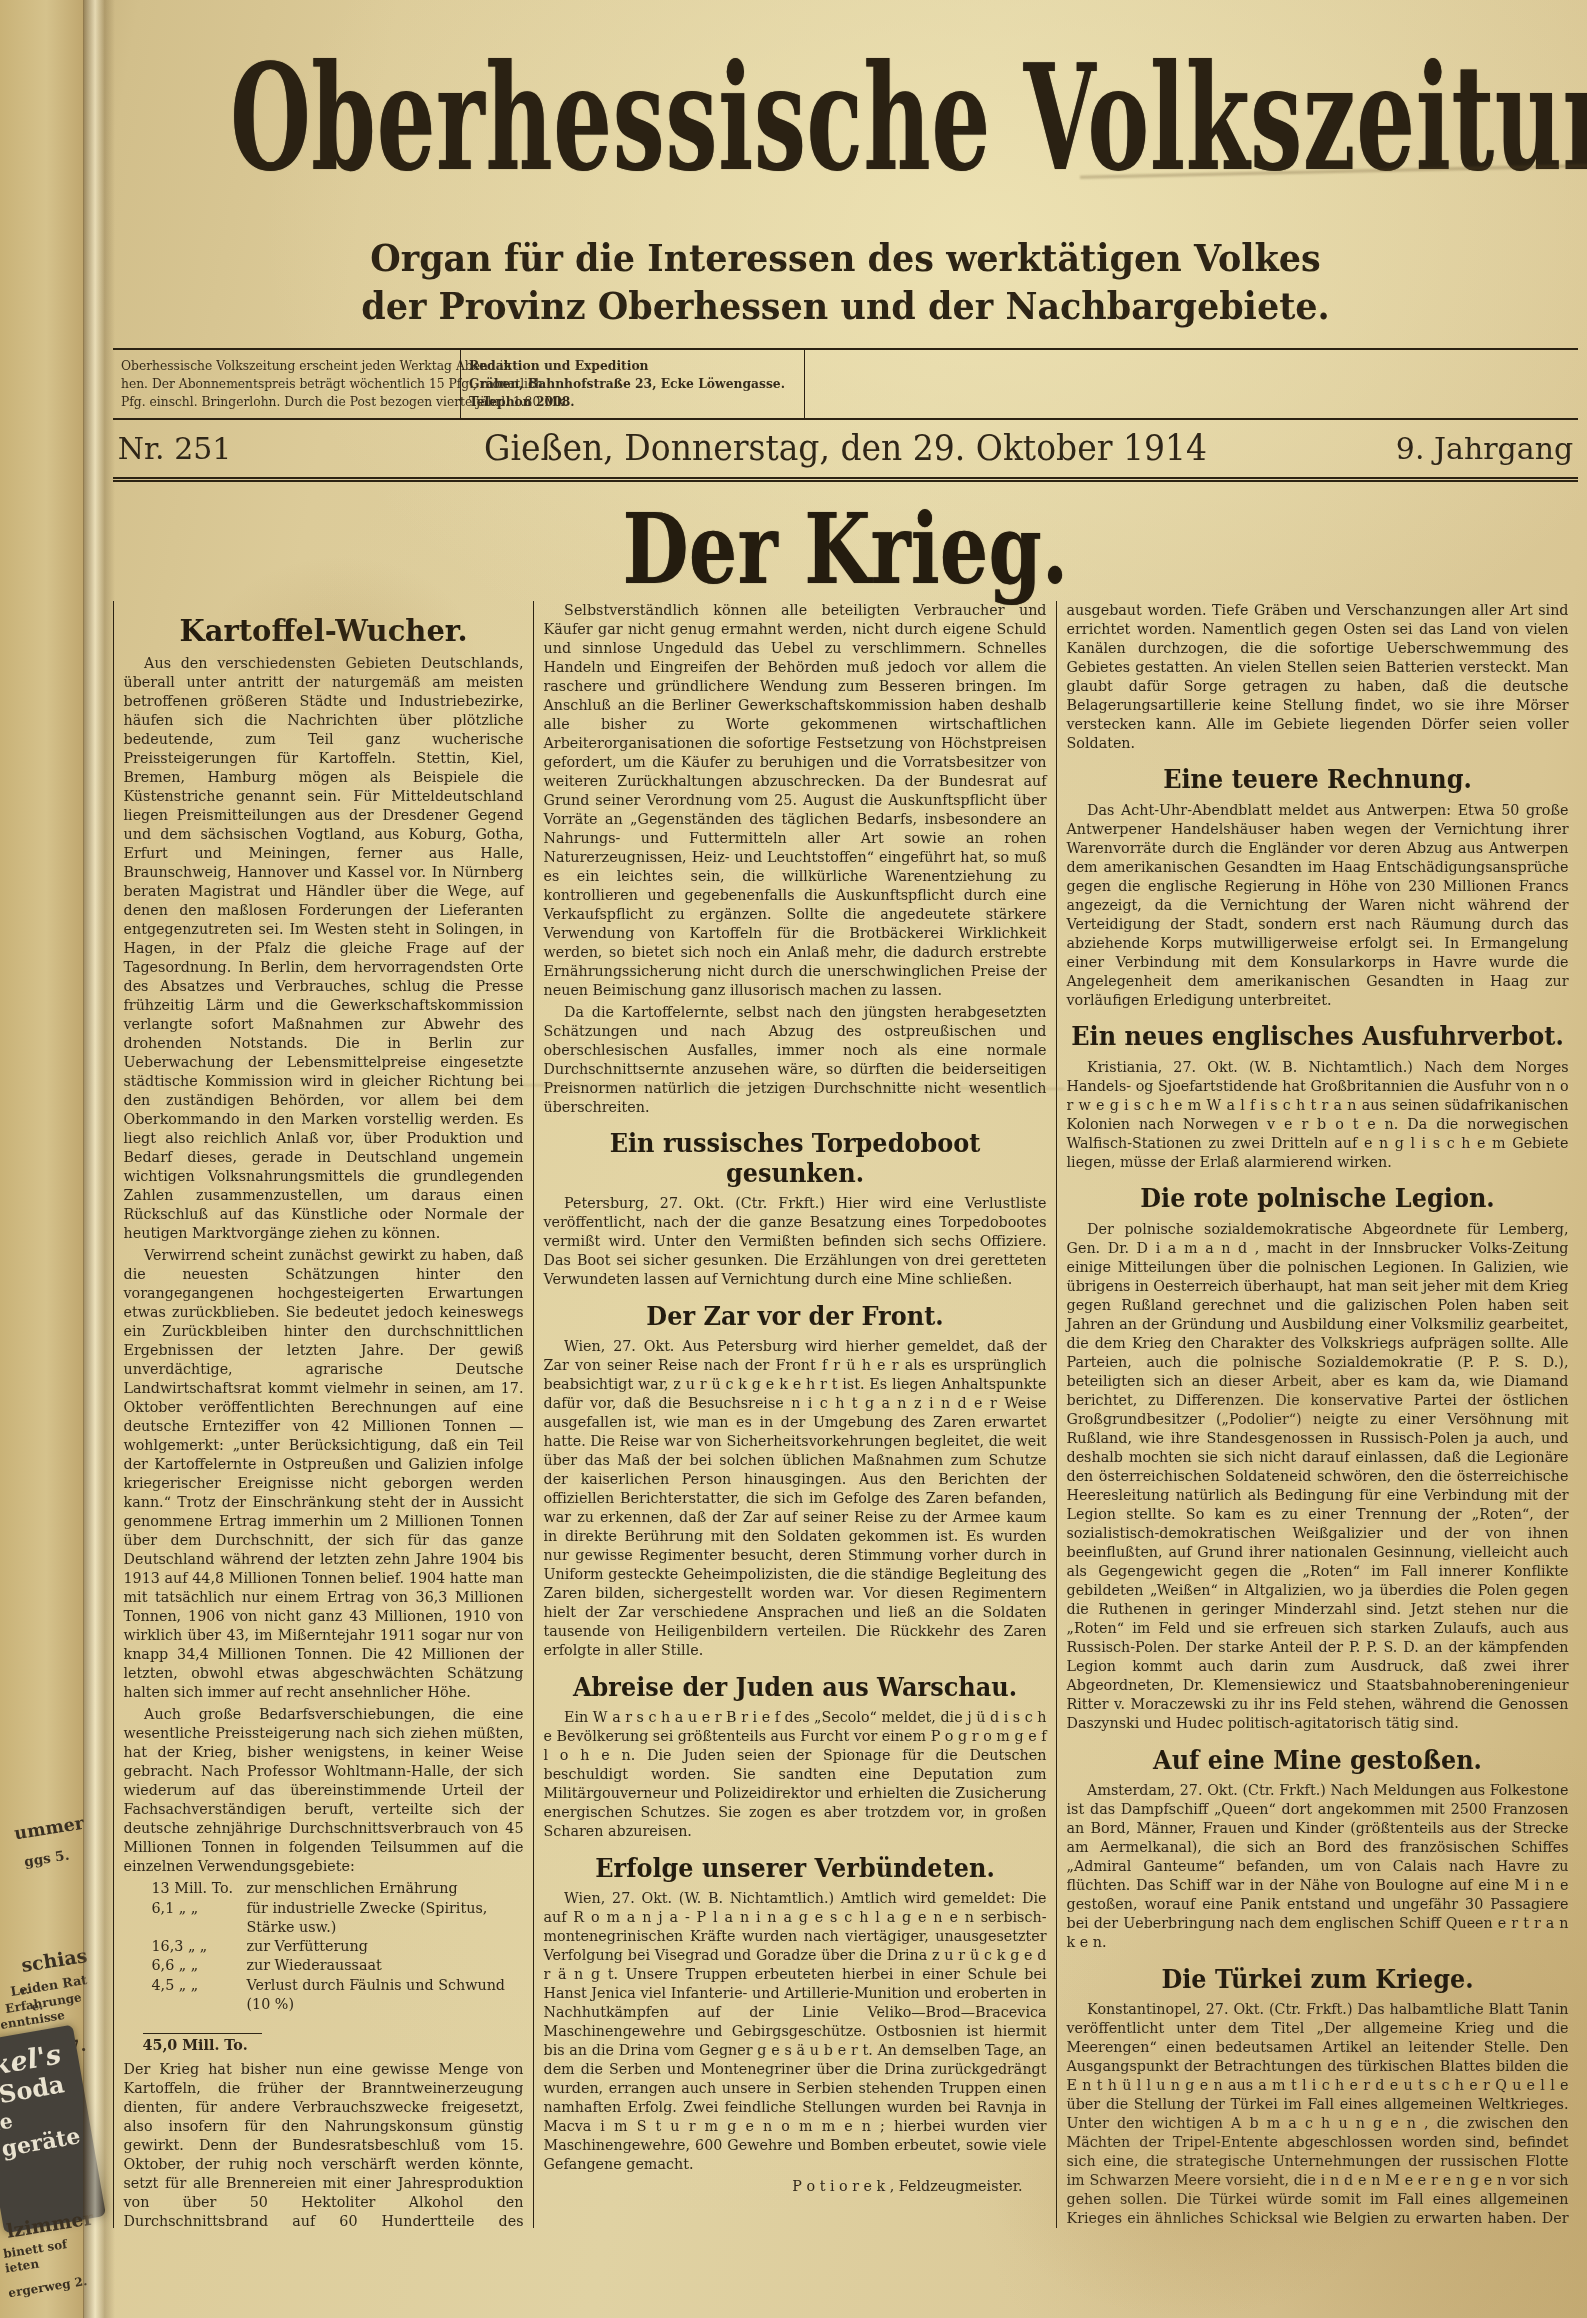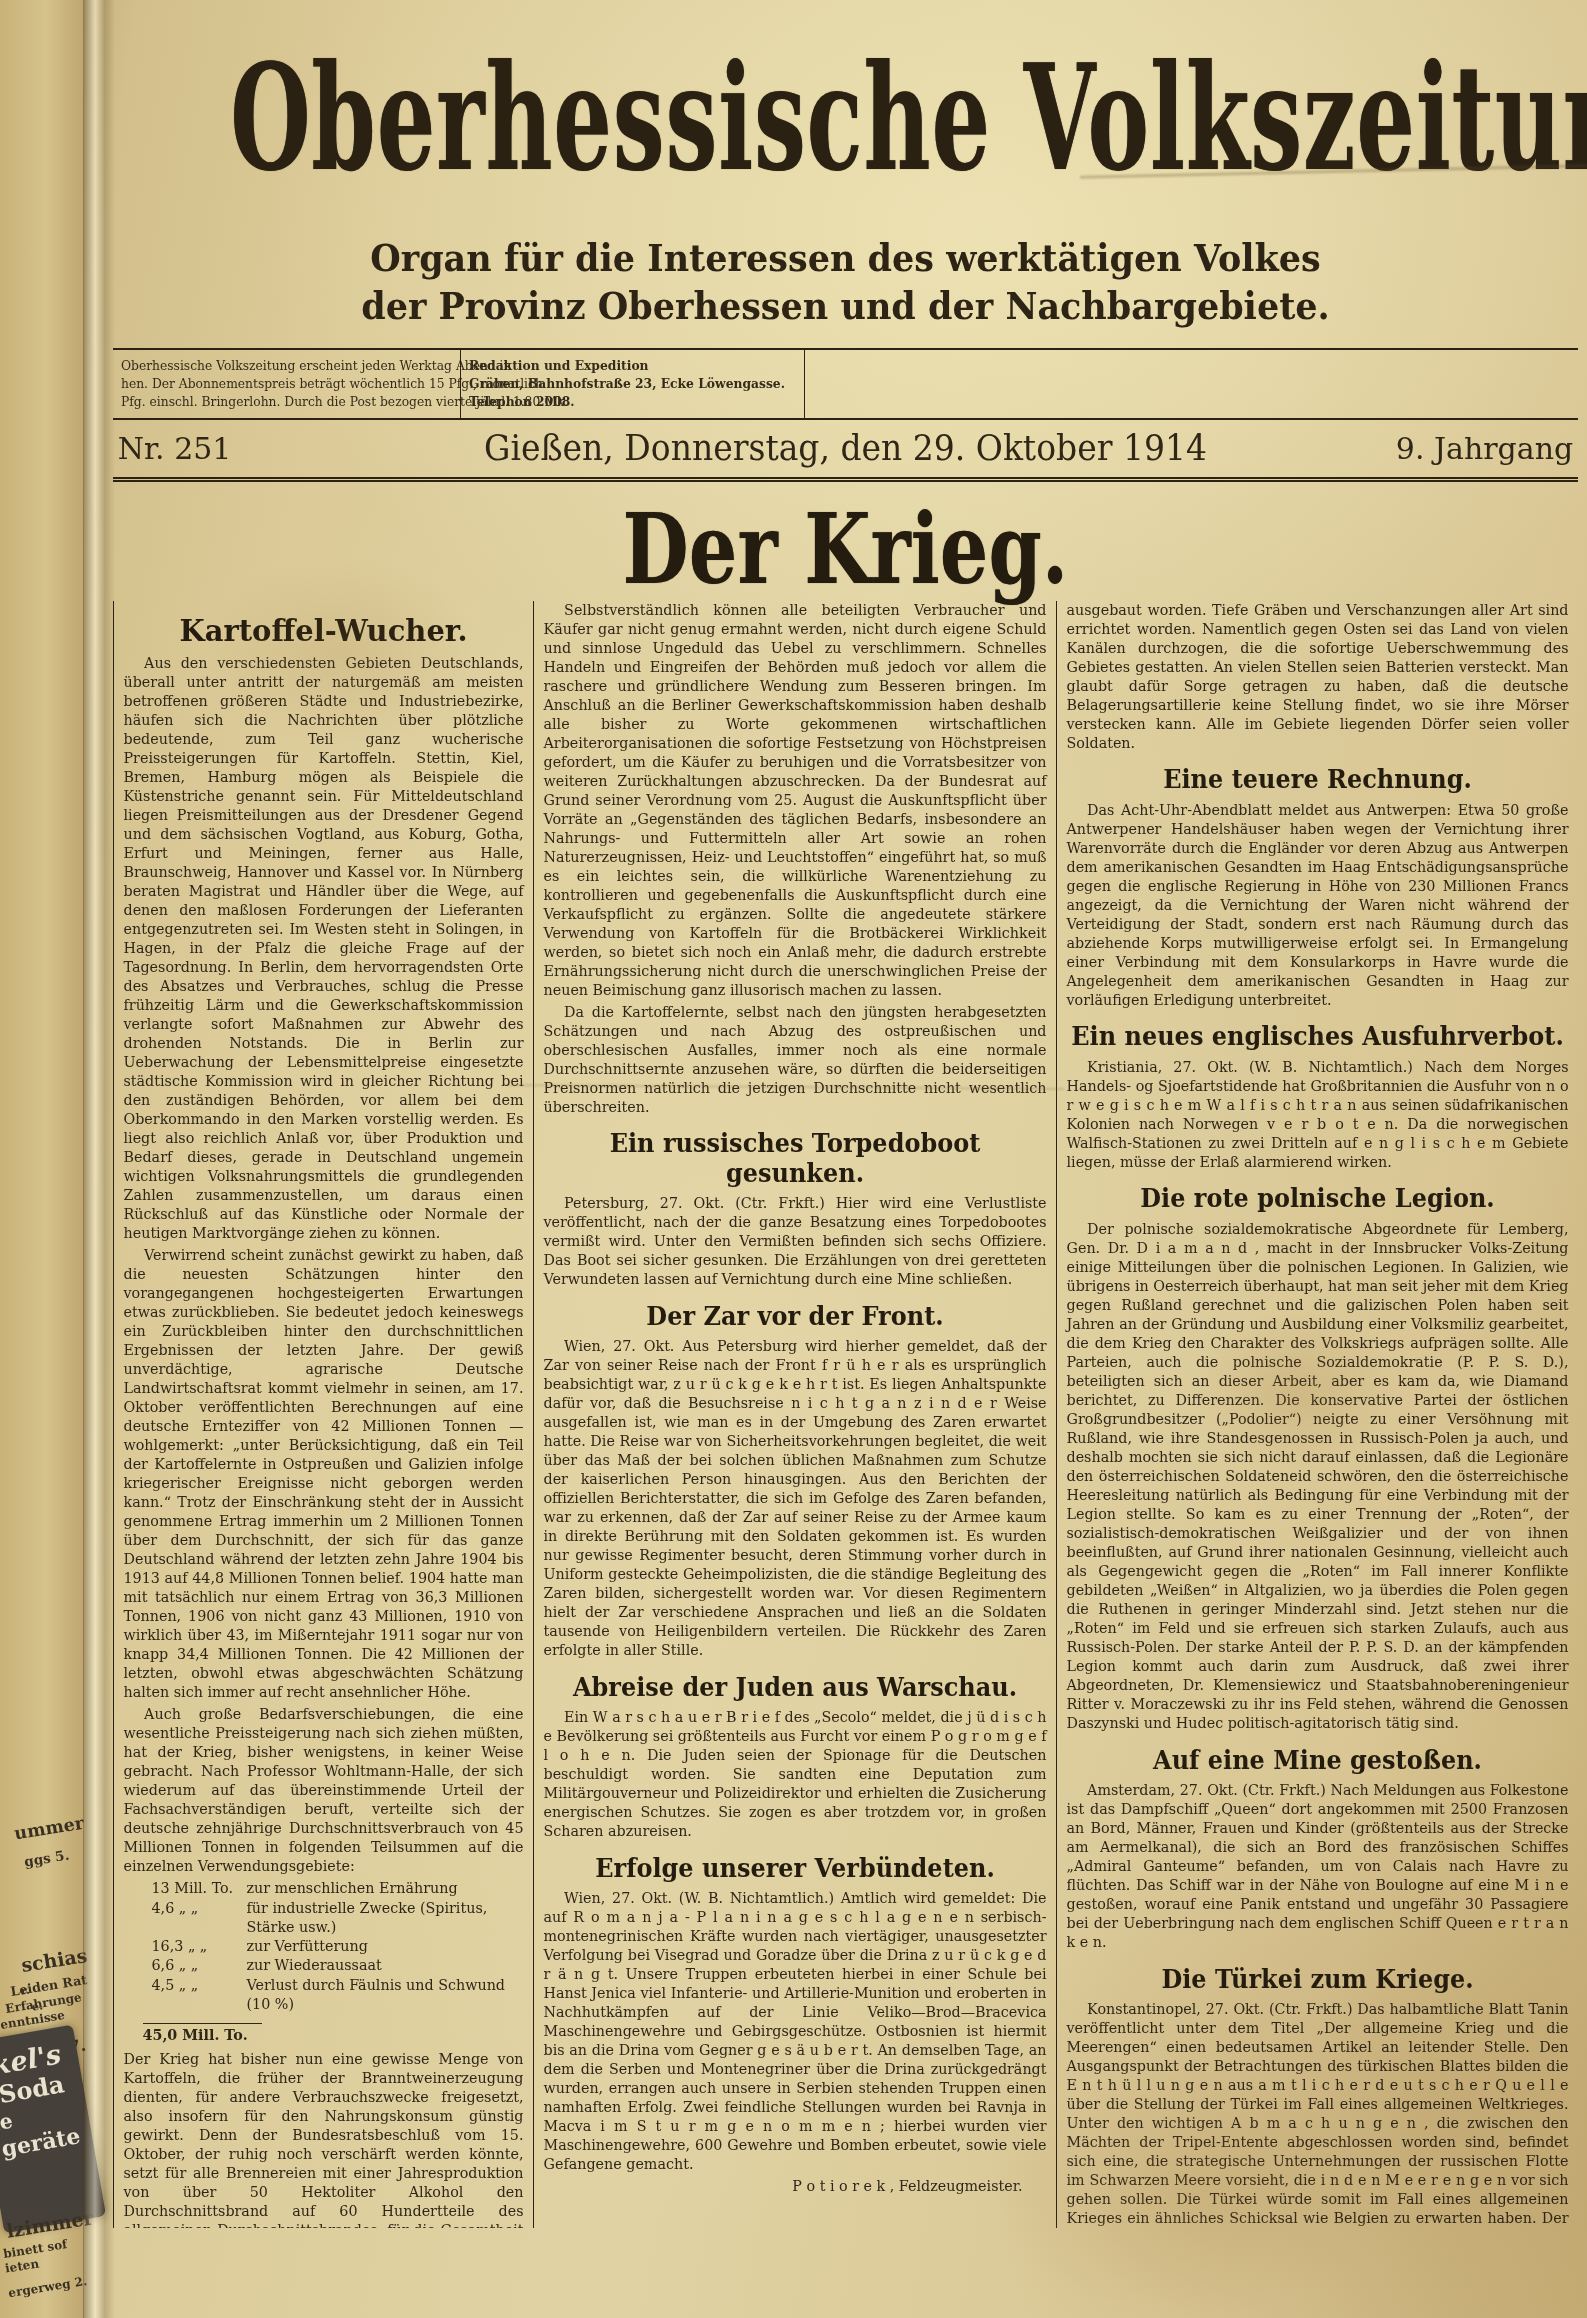--- a/index.html
+++ b/index.html
@@ -56,21 +56,21 @@
   .col{overflow:hidden;padding:0 9.5px;}
   .col-mid{border-left:1.6px solid #2b2213;border-right:1.6px solid #2b2213;}
   .col .h{font-size:24px;font-weight:bold;text-align:center;margin:12.7px 0 6.4px 0;color:#241c0f;
     transform:scaleY(1.05);}
   .col .h.big{font-size:29px;}
   .col p{font-size:14.3px;line-height:1.33;text-align:justify;margin:0 0 3.2px 0;text-indent:20.6px;}
   .col p.noind{text-indent:0;}
   .usage-list{font-size:14.3px;line-height:1.35;margin:1.6px 0 4.8px 19px;}
   .usage-list .row{display:grid;grid-template-columns:95px auto;margin-left:9px;}
   .usage-list .qty{white-space:nowrap;}
-  .usage-list .total{border-top:1.2px solid #2f2618;width:119px;margin-top:9px;padding-top:1.6px;font-weight:bold;white-space:nowrap;}
+  .usage-list .total{border-top:1.2px solid #2f2618;width:119px;margin-top:19px;padding-top:1.6px;font-weight:bold;white-space:nowrap;}
   
   .stain{position:absolute;pointer-events:none;}
   .crease{position:absolute;right:0;top:170px;width:508px;height:3.2px;background:rgba(95,75,40,.30);
     transform:rotate(-1.3deg);filter:blur(1.2px);}
   .crease2{position:absolute;left:508px;top:1086px;width:556px;height:2.4px;background:rgba(110,90,50,.22);
     transform:rotate(.4deg);filter:blur(1.2px);}
 </style>
 </head>
 <body>
 
@@ -136,21 +136,21 @@
           <h3 class="h big">Kartoffel-Wucher.</h3>
           <p>Aus den verschiedensten Gebieten Deutschlands, überall unter antritt der naturgemäß am meisten betroffenen größeren Städte und Industriebezirke, häufen sich die Nachrichten über plötzliche bedeutende, zum Teil ganz wucherische Preissteigerungen für Kartoffeln. Stettin, Kiel, Bremen, Hamburg mögen als Beispiele die Küstenstriche genannt sein. Für Mitteldeutschland liegen Preismitteilungen aus der Dresdener Gegend und dem sächsischen Vogtland, aus Koburg, Gotha, Erfurt und Meiningen, ferner aus Halle, Braunschweig, Hannover und Kassel vor. In Nürnberg beraten Magistrat und Händler über die Wege, auf denen den maßlosen Forderungen der Lieferanten entgegenzutreten sei. Im Westen steht in Solingen, in Hagen, in der Pfalz die gleiche Frage auf der Tagesordnung. In Berlin, dem hervorragendsten Orte des Absatzes und Verbrauches, schlug die Presse frühzeitig Lärm und die Gewerkschaftskommission verlangte sofort Maßnahmen zur Abwehr des drohenden Notstands. Die in Berlin zur Ueberwachung der Lebensmittelpreise eingesetzte städtische Kommission wird in gleicher Richtung bei den zuständigen Behörden, vor allem bei dem Oberkommando in den Marken vorstellig werden. Es liegt also reichlich Anlaß vor, über Produktion und Bedarf dieses, gerade in Deutschland ungemein wichtigen Volksnahrungsmittels die grundlegenden Zahlen zusammenzustellen, um daraus einen Rückschluß auf das Künstliche oder Normale der heutigen Marktvorgänge ziehen zu können.</p>
           <p>Verwirrend scheint zunächst gewirkt zu haben, daß die neuesten Schätzungen hinter den vorangegangenen hochgesteigerten Erwartungen etwas zurückblieben. Sie bedeutet jedoch keineswegs ein Zurückbleiben hinter den durchschnittlichen Ergebnissen der letzten Jahre. Der gewiß unverdächtige, agrarische Deutsche Landwirtschaftsrat kommt vielmehr in seinen, am 17. Oktober veröffentlichten Berechnungen auf eine deutsche Ernteziffer von 42 Millionen Tonnen — wohlgemerkt: „unter Berücksichtigung, daß ein Teil der Kartoffelernte in Ostpreußen und Galizien infolge kriegerischer Ereignisse nicht geborgen werden kann.“  Trotz der Einschränkung steht der in Aussicht genommene Ertrag immerhin um 2 Millionen Tonnen über dem Durchschnitt, der sich für das ganze Deutschland während der letzten zehn Jahre 1904 bis 1913 auf 44,8 Millionen Tonnen belief. 1904 hatte man mit tatsächlich nur einem Ertrag von 36,3 Millionen Tonnen, 1906 von nicht ganz 43 Millionen, 1910 von wirklich über 43, im Mißerntejahr 1911 sogar nur von knapp 34,4 Millionen Tonnen. Die 42 Millionen der letzten, obwohl etwas abgeschwächten Schätzung halten sich immer auf recht ansehnlicher Höhe.</p>
           <p>Auch große Bedarfsverschiebungen, die eine wesentliche Preissteigerung nach sich ziehen müßten, hat der Krieg, bisher wenigstens, in keiner Weise gebracht. Nach Professor Wohltmann-Halle, der sich wiederum auf das übereinstimmende Urteil der Fachsachverständigen beruft, verteilte sich der deutsche zehnjährige Durchschnittsverbrauch von 45 Millionen Tonnen in folgenden Teilsummen auf die einzelnen Verwendungsgebiete:</p>
           <div class="usage-list">
             <div class="row">
               <span class="qty">13 Mill. To.</span>
               <span>zur menschlichen Ernährung</span>
             </div>
             <div class="row">
-              <span class="qty">4,6  „   „</span>
+              <span class="qty">6,1  „   „</span>
               <span>für industrielle Zwecke (Spiritus, Stärke usw.)</span>
             </div>
             <div class="row">
               <span class="qty">16,3  „   „</span>
               <span>zur Verfütterung</span>
             </div>
             <div class="row">
               <span class="qty">6,6  „   „</span>
               <span>zur Wiederaussaat</span>
             </div>

